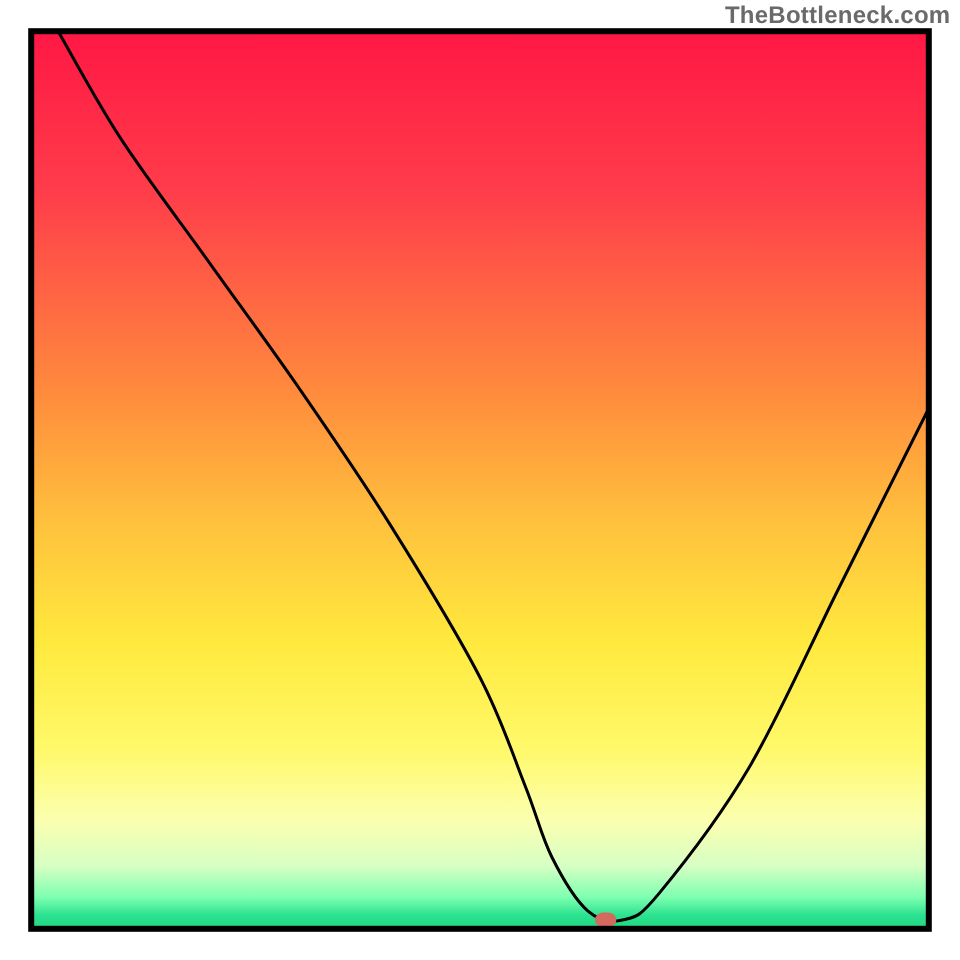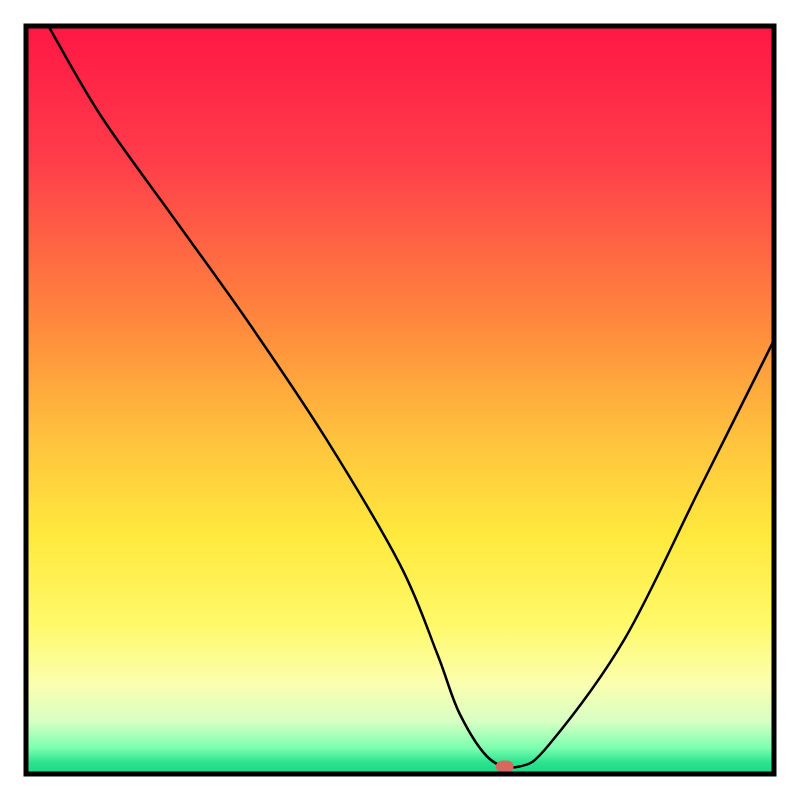--- a/index.html
+++ b/index.html
@@ -28,20 +28,21 @@
   svg.chart {
     position: absolute;
     top: 0;
     left: 0;
   }
 </style>
 </head>
 <body>
 
 <div class="container">
+  <div class="watermark">TheBottleneck.com</div>
   <svg class="chart" width="800" height="800" viewBox="0 0 800 800">
     <defs>
       <linearGradient id="bg-grad" x1="0" y1="0" x2="0" y2="1">
           <stop offset="0%" stop-color="#ff1744"></stop>
           <stop offset="18%" stop-color="#ff3d4a"></stop>
           <stop offset="40%" stop-color="#ff8a3d"></stop>
           <stop offset="55.00000000000001%" stop-color="#ffc23d"></stop>
           <stop offset="68%" stop-color="#ffe93d"></stop>
           <stop offset="80%" stop-color="#fff96a"></stop>
           <stop offset="88%" stop-color="#fbffb0"></stop>

